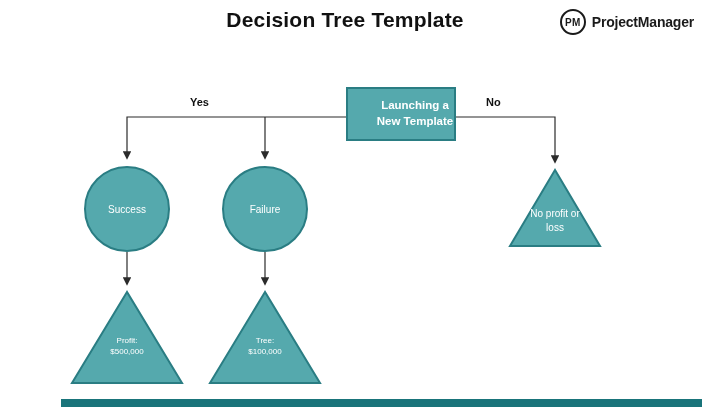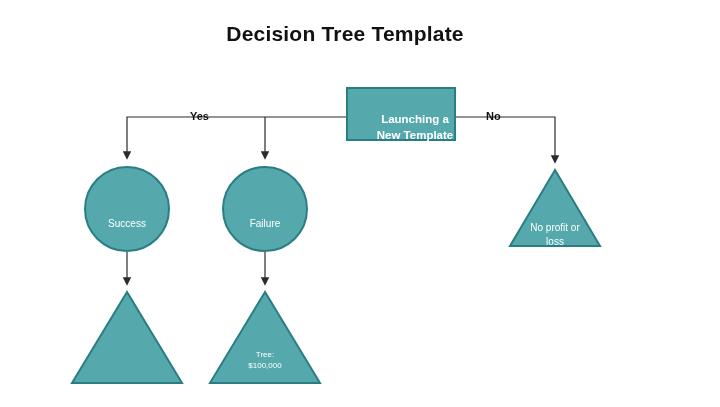--- a/index.html
+++ b/index.html
@@ -6,21 +6,21 @@
   html, body { background: #ffffff; }
   body {
     font-family: "Liberation Sans", sans-serif;
     width: 720px; height: 407px; overflow: hidden;
   }
   #canvas {
     position: relative;
     width: 720px; height: 407px;
     background: #ffffff;
   }
-  .abs { position: absolute; margin-top: 14px; }
+  .abs { position: absolute; }
 
   
   .page-title {
     left: 125px; top: 8px; width: 440px;
     text-align: center;
     font-size: 21px; font-weight: 700; color: #111;
     letter-spacing: 0.2px;
   }
 
   
@@ -73,20 +73,24 @@
     background: var(--bar-color, #19747A);
   }
 </style>
 </head>
 <body>
 
 <div id="canvas">
 
   <div class="abs page-title">Decision Tree Template</div>
 
+  <div class="abs logo">
+    <div class="logo-circle">PM</div>
+    <div class="logo-name">ProjectManager</div>
+  </div>
 
   <svg class="diagram" width="720" height="407" viewBox="0 0 720 407">
     <defs>
       <marker id="arrow" viewBox="0 0 10 10" refX="8" refY="5" markerWidth="7" markerHeight="7" orient="auto-start-reverse">
         <path d="M0,0 L10,5 L0,10 z" fill="#2b2b2b"></path>
       </marker>
     </defs>
 
     <path class="connector" d="M347,117 H127 V158" marker-end="url(#arrow)"></path>
     <path class="connector" d="M265,117 V158" marker-end="url(#arrow)"></path>
@@ -106,20 +110,24 @@
   <div class="abs branch-label no-label">No</div>
 
   <div class="abs node-label root-label">
     <span>Launching a</span>
     <span>New Template</span>
   </div>
 
   <div class="abs node-label circle-label failure-label">Failure</div>
   <div class="abs node-label circle-label success-label">Success</div>
 
+  <div class="abs node-label tri-label profit-label">
+    <span>Profit:</span>
+    <span>$500,000</span>
+  </div>
 
   <div class="abs node-label tri-label loss-label">
     <span>Tree:</span>
     <span>$100,000</span>
   </div>
 
   <div class="abs node-label noprofit-label">No profit or loss</div>
 
   <div class="abs bottom-bar"></div>
 

